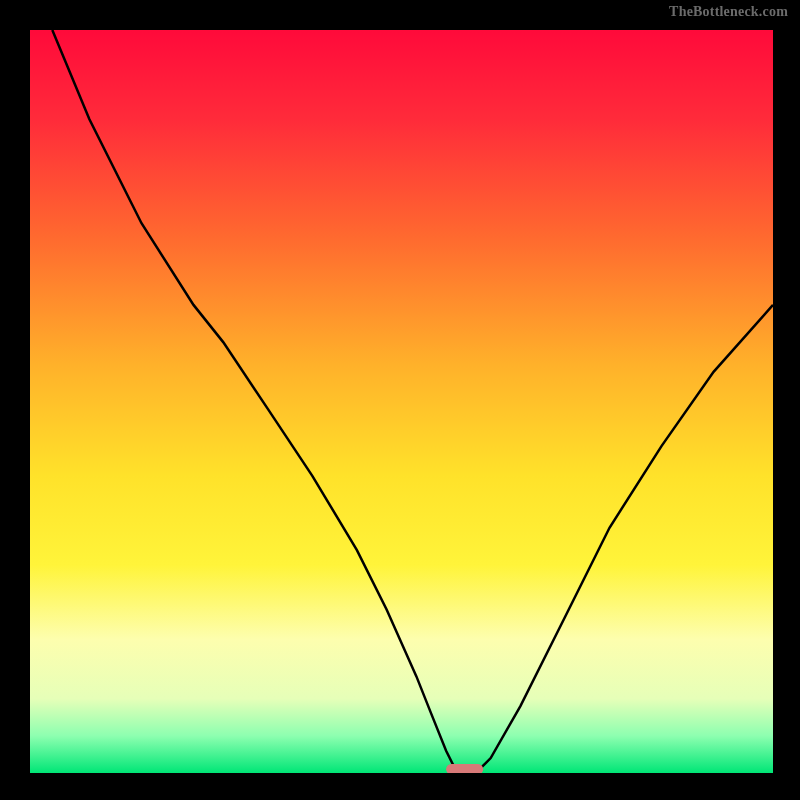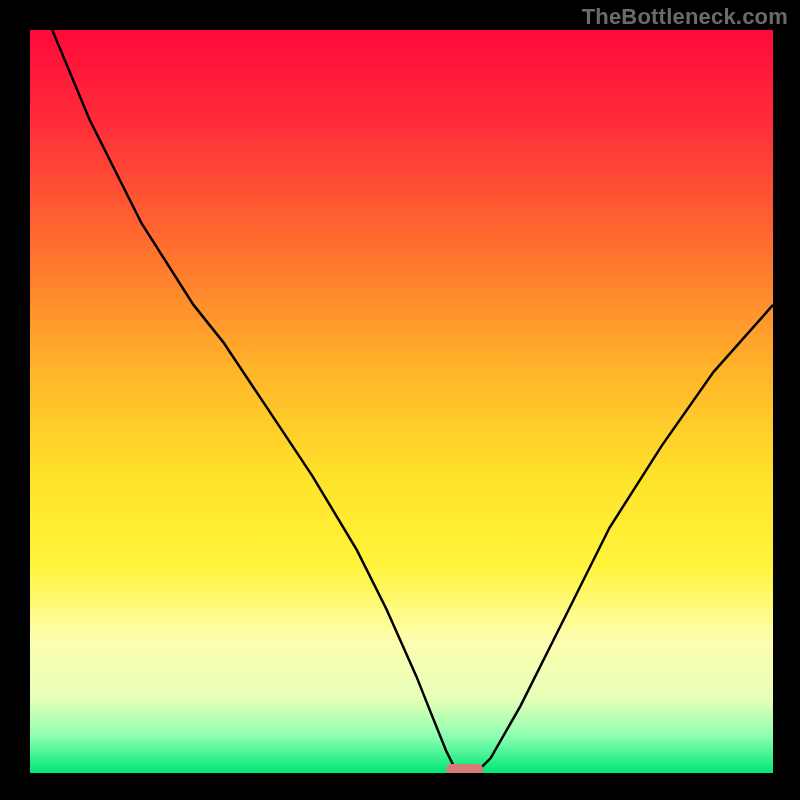--- a/index.html
+++ b/index.html
@@ -15,23 +15,24 @@
     position: relative;
     width: 800px;
     height: 800px;
     background: #000;
   }
   .attribution {
     position: absolute;
     top: 4px;
     right: 12px;
     color: #6b6b6b;
-    font-size: 22px;
+    font-size: 14px;
     font-weight: 600;
     letter-spacing: 0.2px;
+    font-family: Liberation Serif, serif;
   }
   svg.plot {
     position: absolute;
     top: 30px;
     left: 30px;
   }
 </style>
 </head>
 <body>
 

